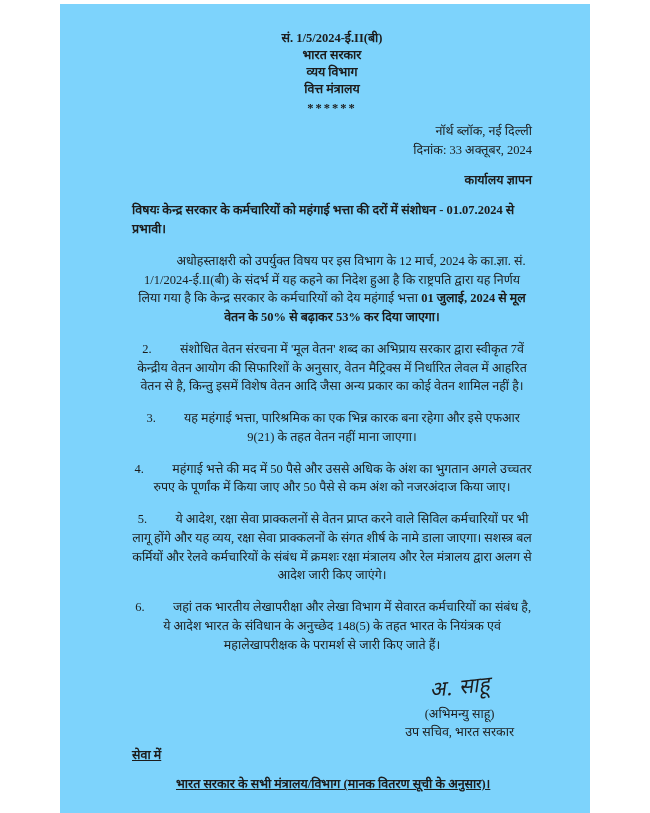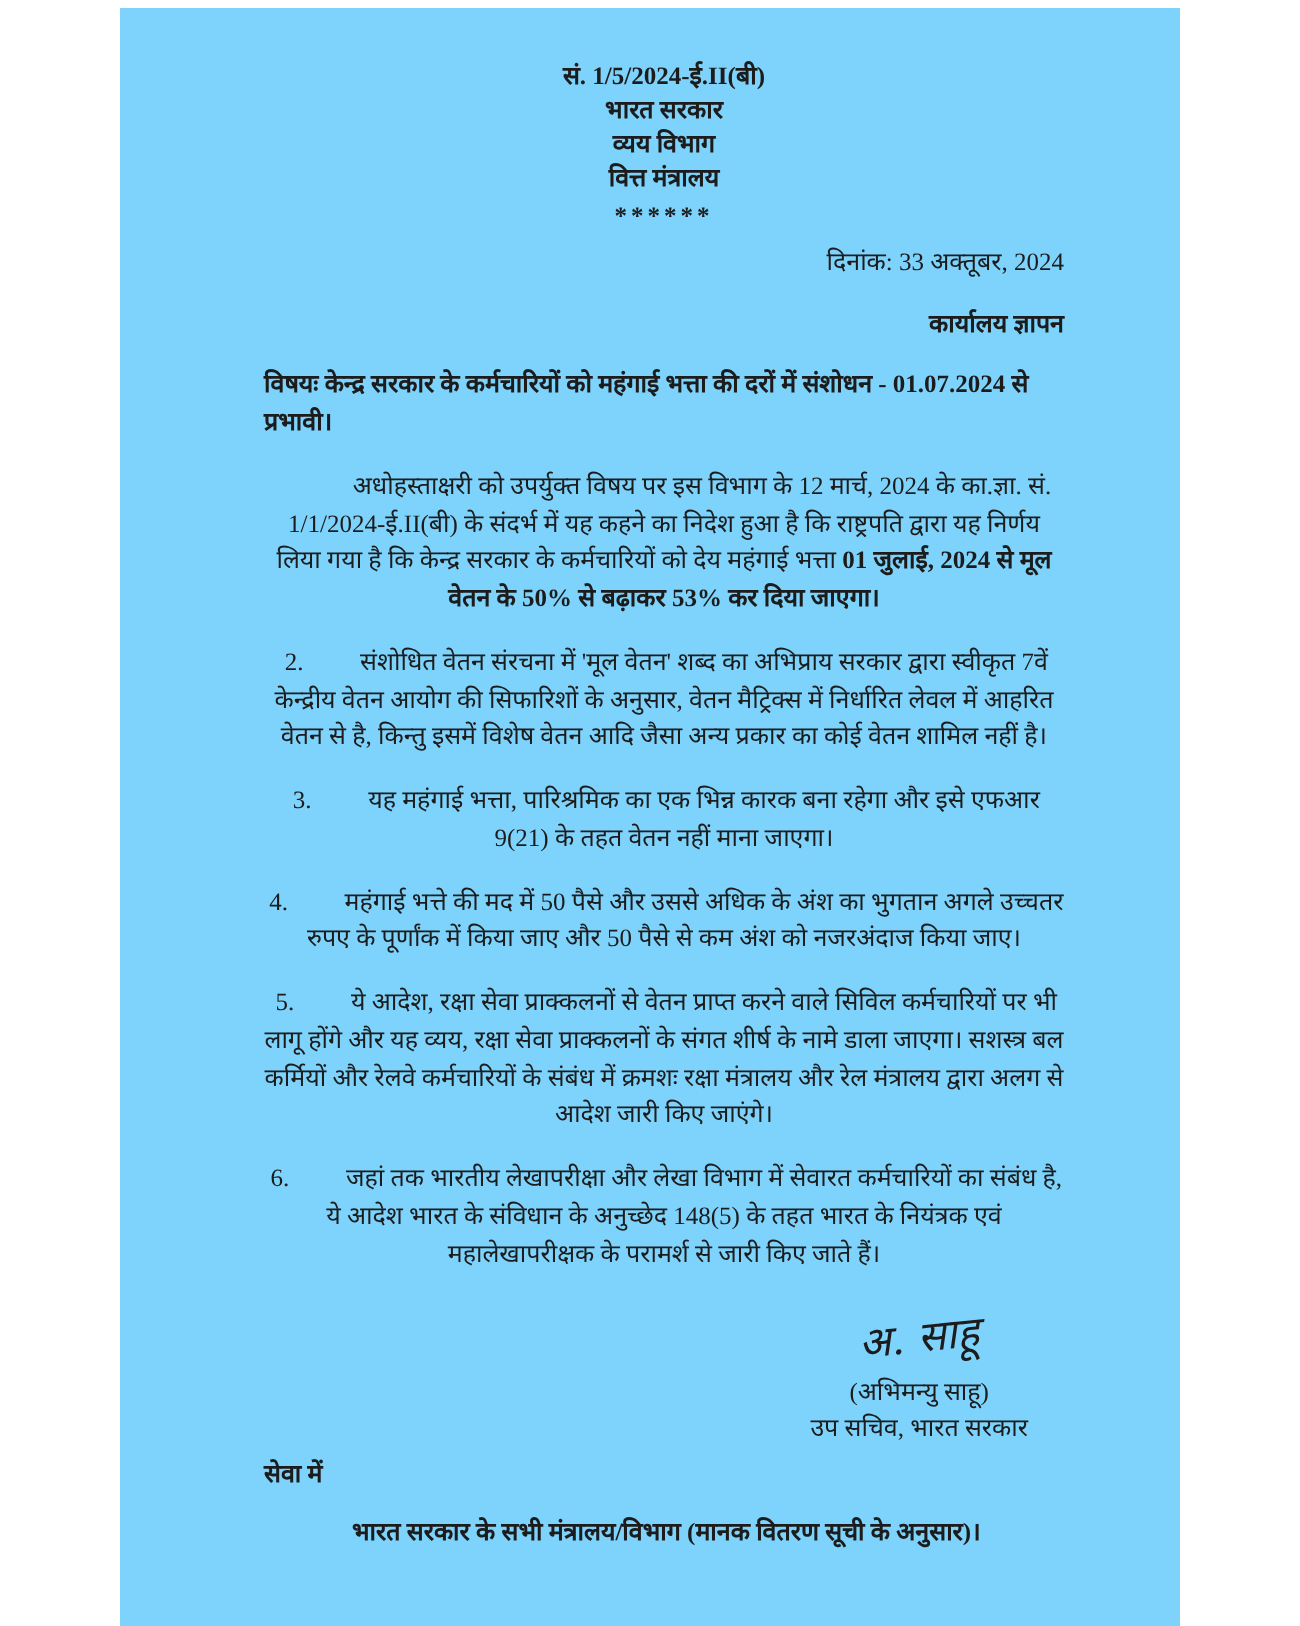--- a/index.html
+++ b/index.html
@@ -47,21 +47,21 @@
     text-align: center;
     line-height: 1.45;
   }
   .signature {
     font-size: 21px;
     font-style: italic;
     transform: rotate(-6deg);
     margin-bottom: 2px;
     font-family: "DejaVu Serif", serif;
   }
-  .footer { clear: none; padding-top: 92px; }
+  .footer { clear: none; padding-top: 92px; text-decoration: underline; }
   .footer-label { font-weight: bold; }
   .footer-line {
     font-weight: bold;
     margin-left: 44px;
     margin-top: 10px;
     padding-right: 20px;
   }
 </style>
 </head>
 <body>
@@ -70,20 +70,21 @@
 
   <div class="header-block center">
     <div class="bold">सं. 1/5/2024-ई.II(बी)</div>
     <div class="bold">भारत सरकार</div>
     <div class="bold">व्यय विभाग</div>
     <div class="bold">वित्त मंत्रालय</div>
     <div class="stars">******</div>
   </div>
 
   <div class="right-block">
+    <div>नॉर्थ ब्लॉक, नई दिल्ली</div>
     <div>दिनांक: 33 अक्तूबर, 2024</div>
   </div>
 
   <div class="doc-title">कार्यालय ज्ञापन</div>
 
   <div class="subject">विषयः केन्द्र सरकार के कर्मचारियों को महंगाई भत्ता की दरों में संशोधन - 01.07.2024 से प्रभावी।</div>
 
   <p class="para first">
     <span>अधोहस्ताक्षरी को उपर्युक्त विषय पर इस विभाग के 12 मार्च, 2024 के का.ज्ञा. सं. 1/1/2024-ई.II(बी) के संदर्भ में यह कहने का निदेश हुआ है कि राष्ट्रपति द्वारा यह निर्णय लिया गया है कि केन्द्र सरकार के कर्मचारियों को देय महंगाई भत्ता </span><span class="bold">01 जुलाई, 2024 से मूल वेतन के 50% से बढ़ाकर 53% कर दिया जाएगा।</span>
   </p>

